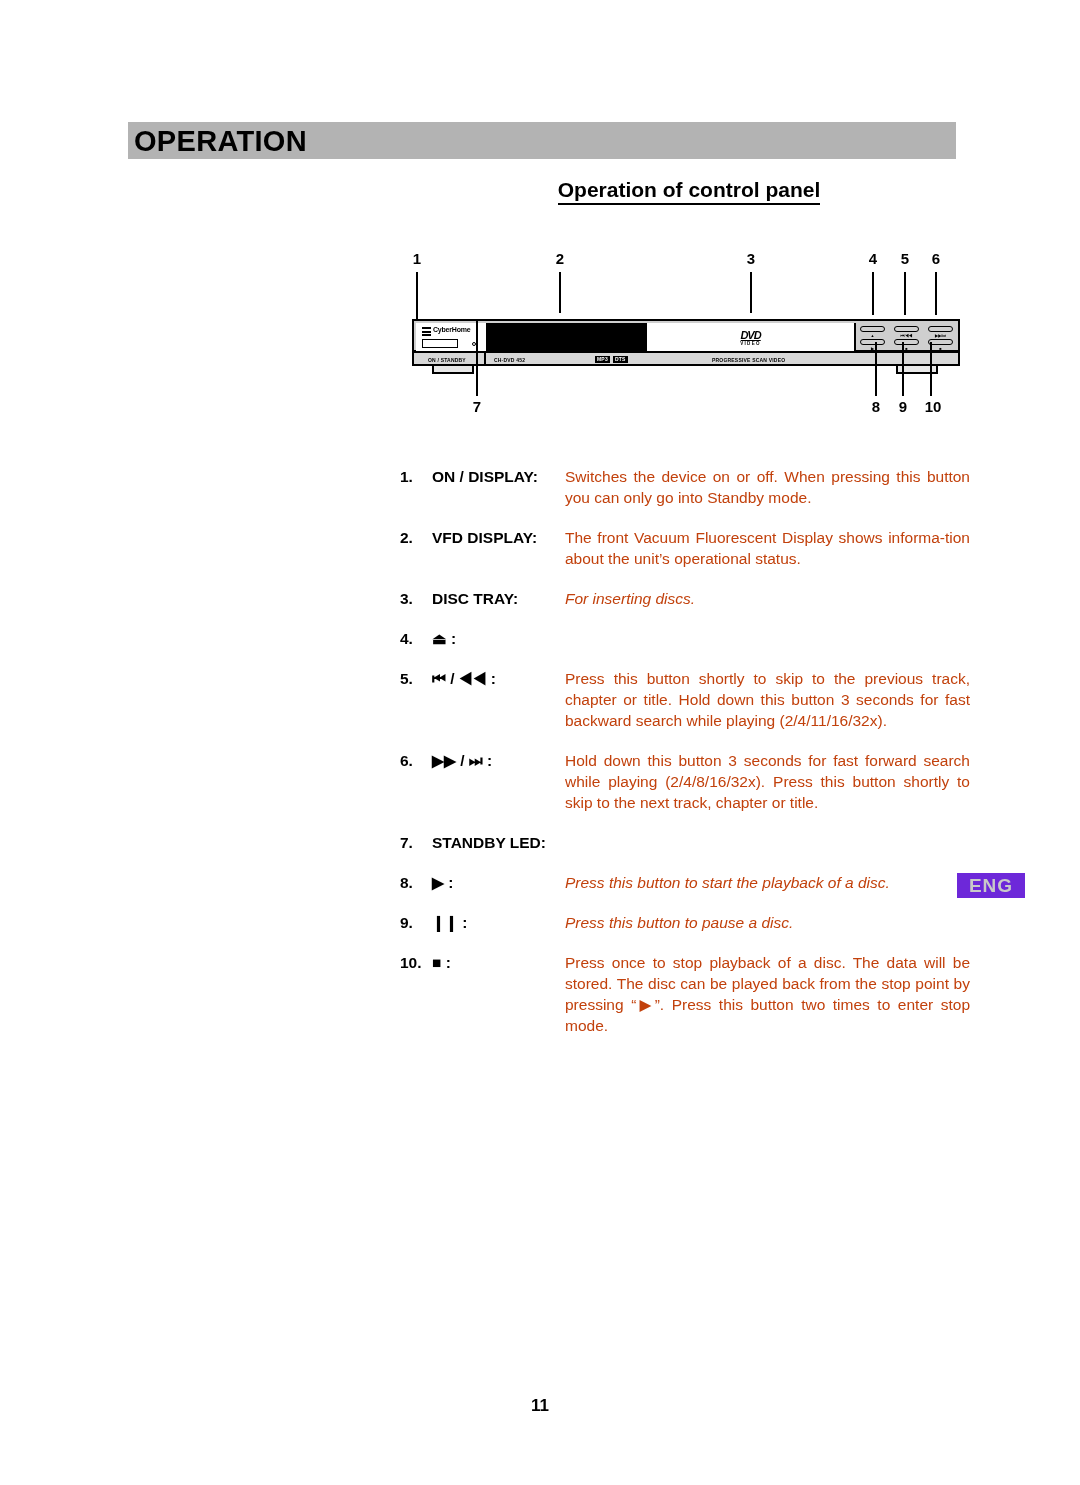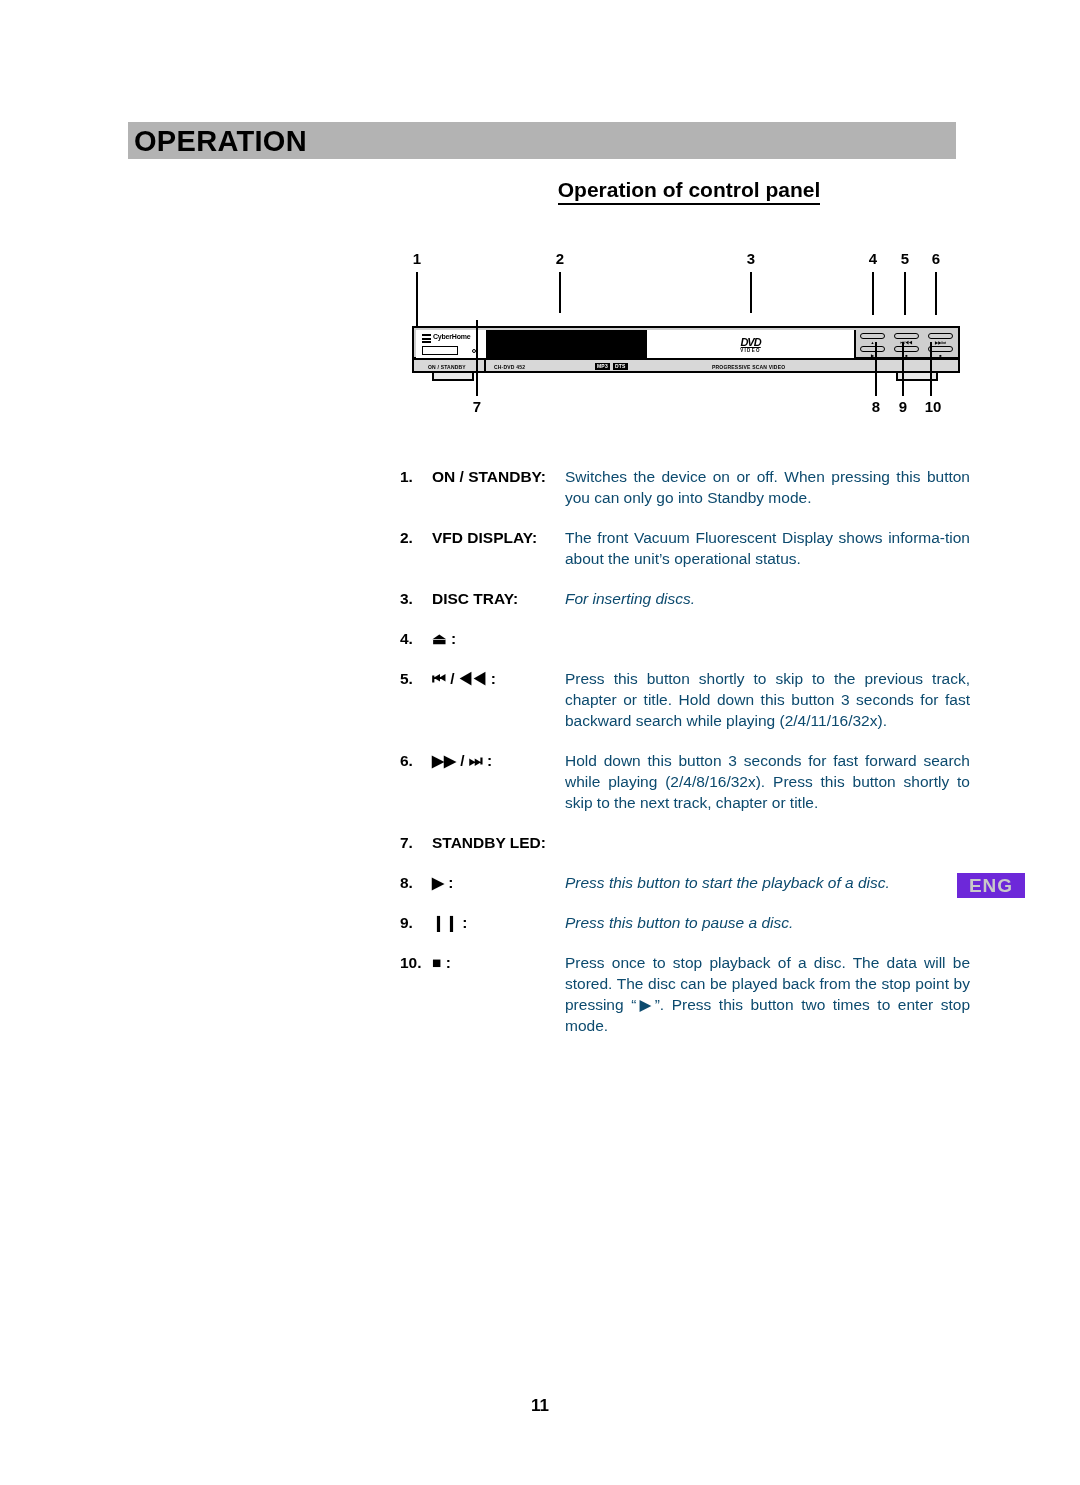--- a/index.html
+++ b/index.html
@@ -74,21 +74,21 @@
   .leader {
     position: absolute;
     width: 2px;
     background: #000;
   }
 
   
   #unit {
     position: absolute;
     left: 12px;
-    top: 76px;
+    top: 69px;
     width: 574px;
     height: 48px;
   }
   #unit-top {
     position: absolute;
     left: 0;
     top: 0;
     width: 548px;
     height: 33px;
     border: 2px solid #000;
@@ -296,21 +296,21 @@
     flex: 0 0 133px;
     font-size: 15.5px;
     font-weight: bold;
     color: #000;
     line-height: 21px;
     white-space: nowrap;
   }
   .def-desc {
     flex: 1 1 auto;
     font-size: 15.5px;
-    color: #0c4a6e;
+    color: #c2410c;
     line-height: 21px;
     text-align: justify;
     text-justify: inter-word;
   }
   .def-desc.nojust { text-align: left; font-style: italic; }
 
   
   #eng-tab {
     position: absolute;
     left: 957px;
@@ -427,21 +427,21 @@
   <div class="calloutnum" style="left:77px;  top:148px;">7</div>
   <div class="calloutnum" style="left:476px; top:148px;">8</div>
   <div class="calloutnum" style="left:503px; top:148px;">9</div>
   <div class="calloutnum" style="left:533px; top:148px;">10</div>
 </div>
 
 <div id="definition-list">
 
   <div class="def-row">
     <div class="def-num">1.</div>
-    <div class="def-term">ON / STANDBY:</div>
+    <div class="def-term">ON / DISPLAY:</div>
     <div class="def-desc">Switches the device on or off. When pressing this button you can only go into Standby mode.</div>
   </div>
 
   <div class="def-row">
     <div class="def-num">2.</div>
     <div class="def-term">VFD DISPLAY:</div>
     <div class="def-desc">The front Vacuum Fluorescent Display shows informa-tion about the unit’s operational status.</div>
   </div>
 
   <div class="def-row">

